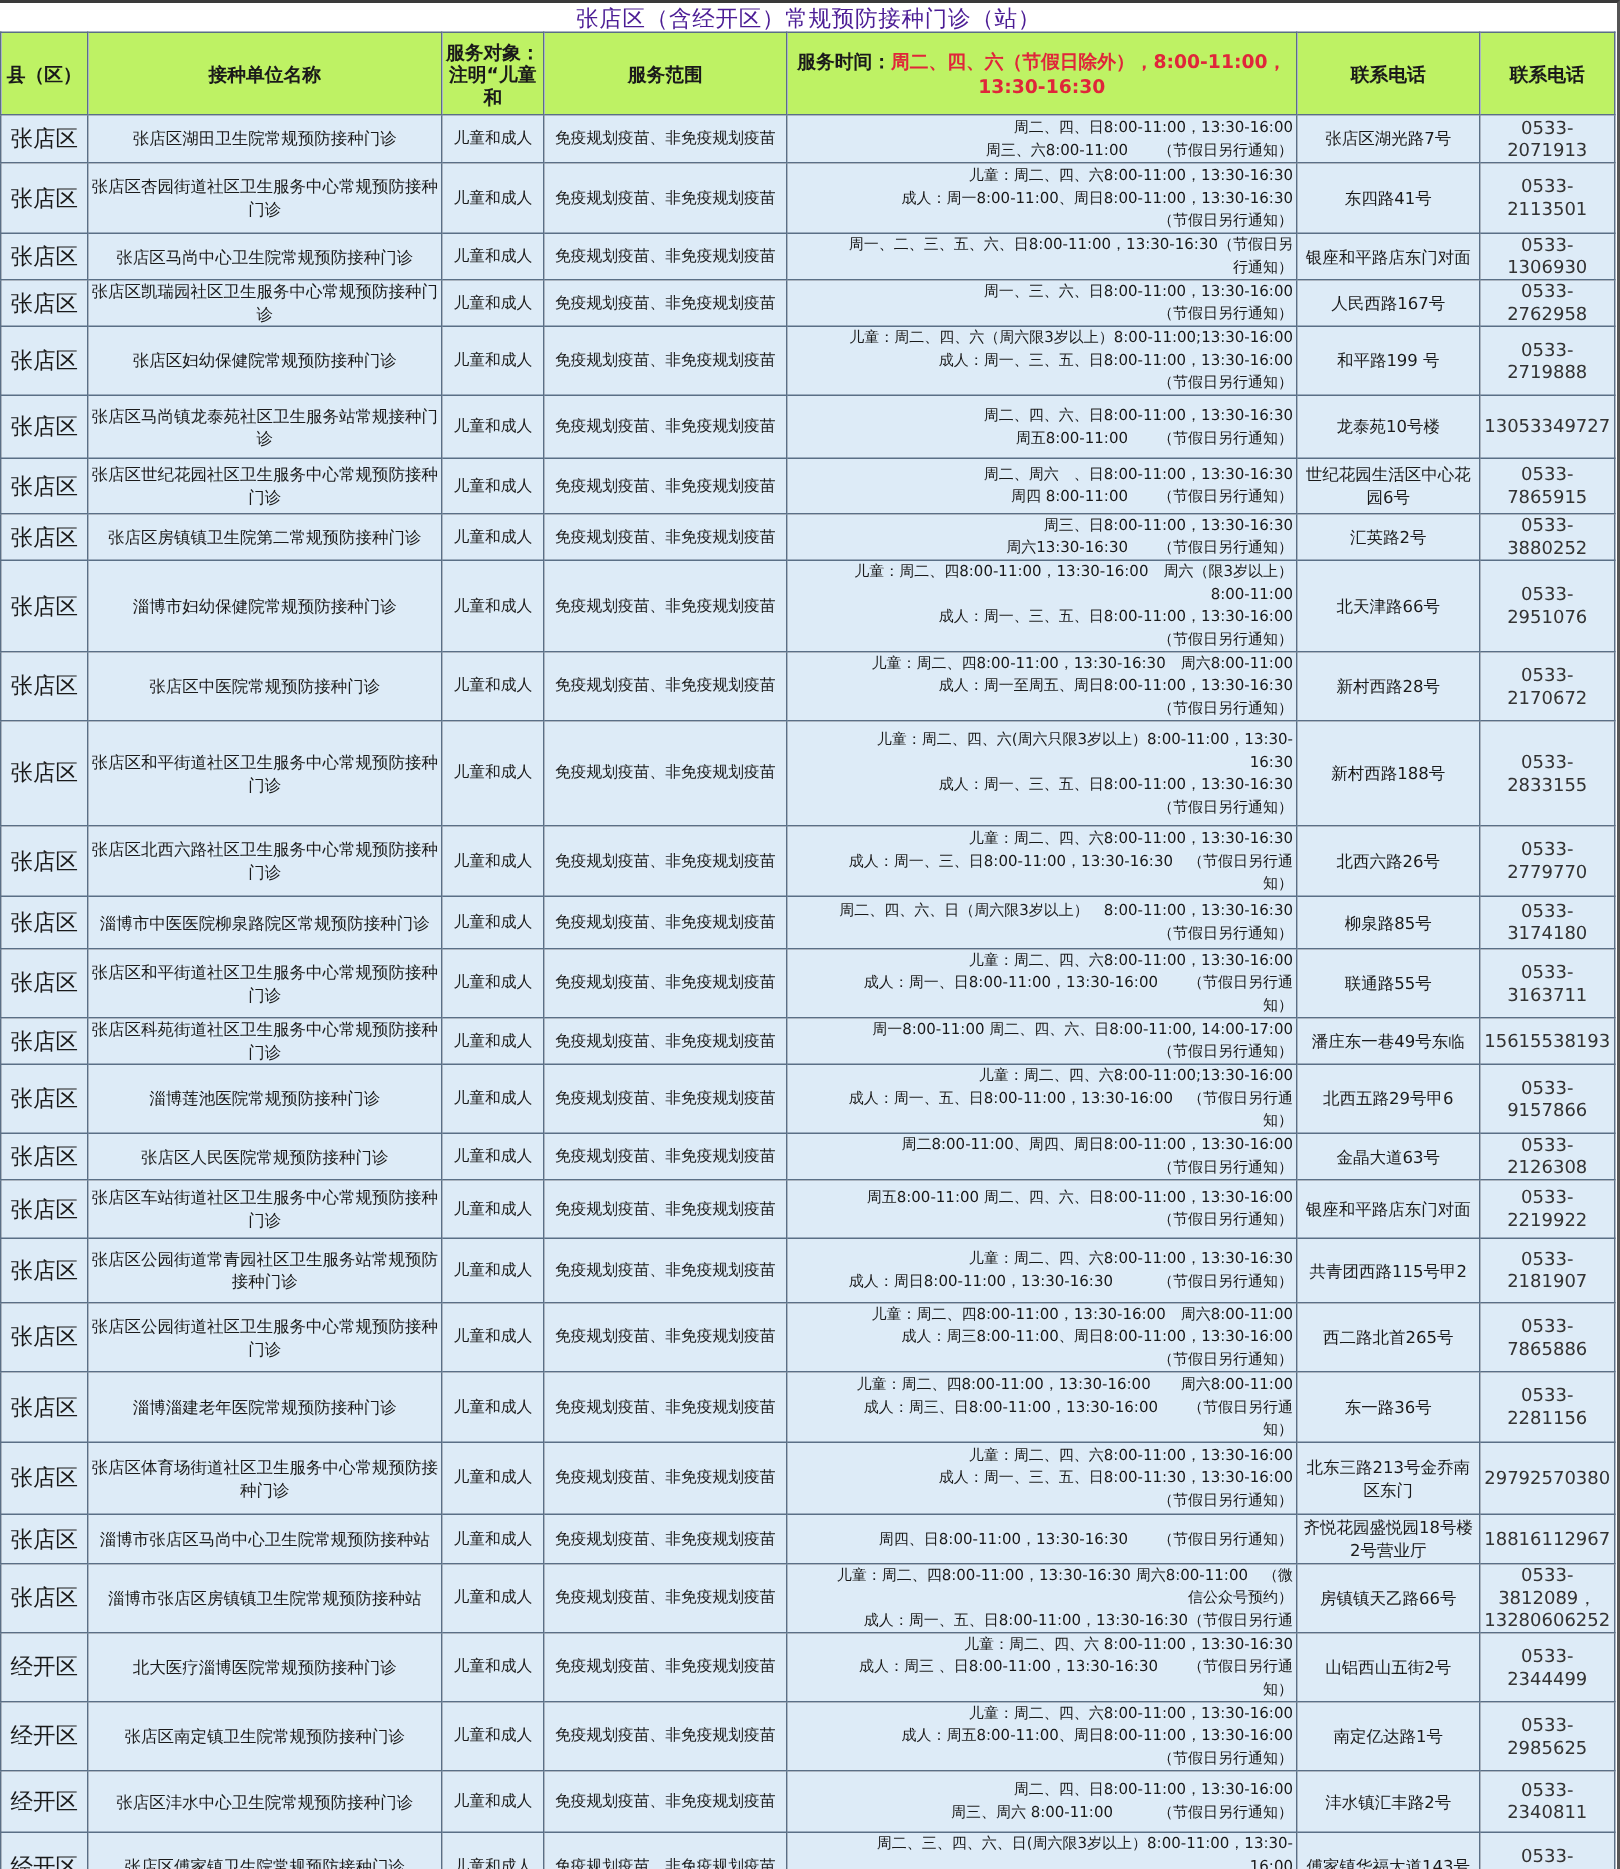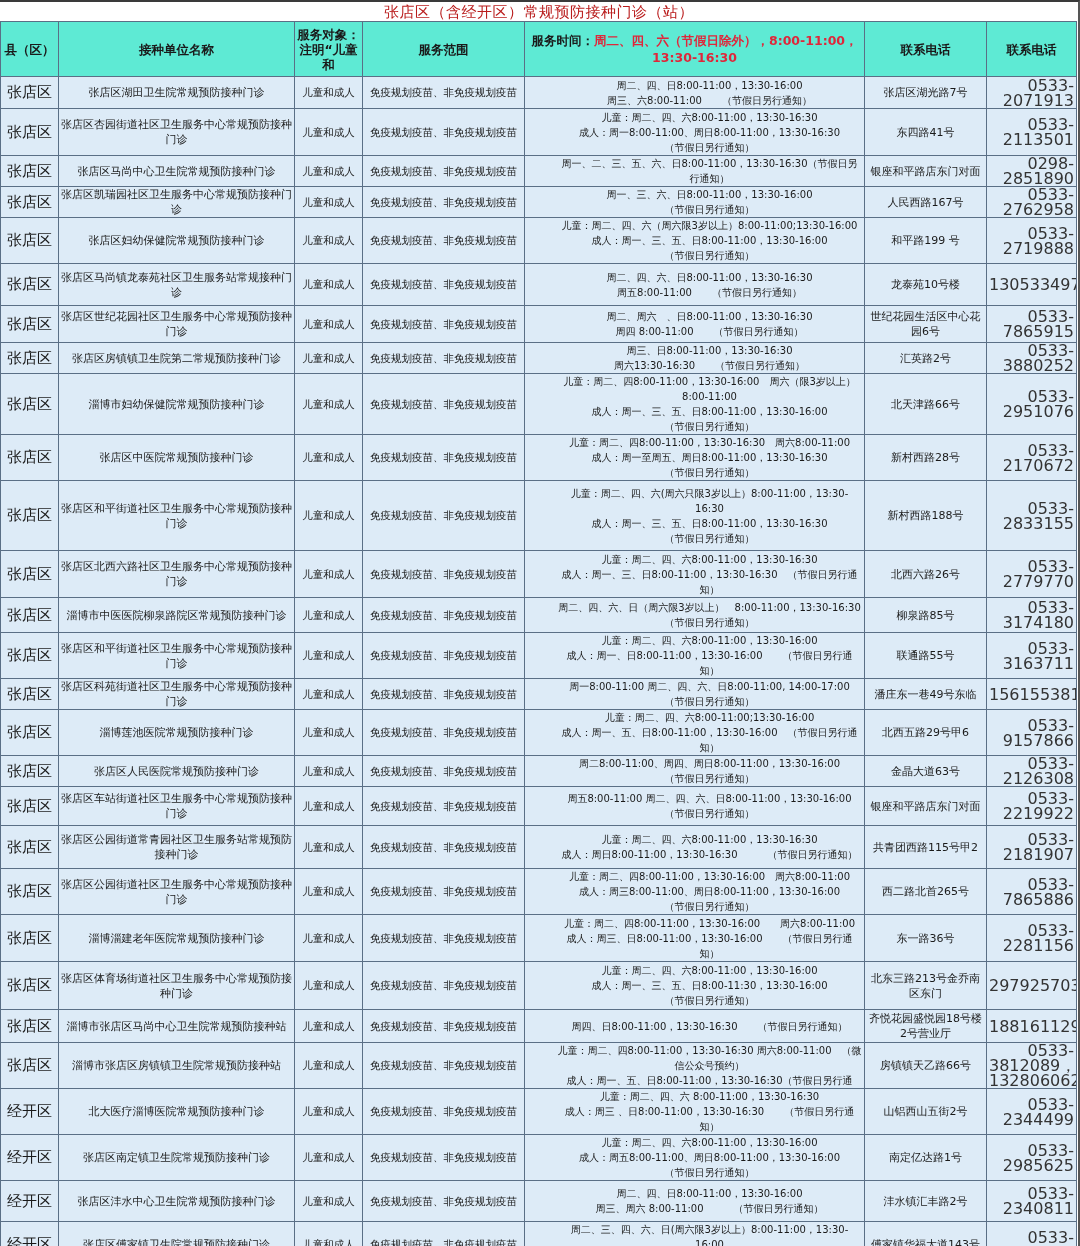--- a/index.html
+++ b/index.html
@@ -1,33 +1,33 @@
 <!DOCTYPE html>
 <html><head>
 <meta charset="utf-8">
 <style>
   html, body { margin:0; padding:0; background:#ffffff; }
   body { width:1080px; height:1246px; overflow:hidden; position:relative;
          font-family:"DejaVu Sans", sans-serif; color:#1a1a1a; }
   .frame { position:absolute; left:0; top:0; width:1078px; height:1244px;
            border-top:2px solid #3a3a3a; border-right:2px solid #555; }
   .title { position:absolute; left:0; top:2px; width:1078px; height:20px;
-           text-align:center; font-size:15px; line-height:20px; color:#b91c1c; letter-spacing:0.5px; }
+           text-align:center; font-size:15px; line-height:20px; color:#4c1d95; letter-spacing:0.5px; }
   table { position:absolute; left:0; top:21px; border-collapse:collapse;
           table-layout:fixed; width:1076px; }
   td, th { border:1px solid #5a6f86; padding:0 2px; overflow:hidden; vertical-align:middle; }
-  th { background:#5eead4; font-size:12.5px; font-weight:bold; color:#1a1a1a;
+  th { background:#bef264; font-size:12.5px; font-weight:bold; color:#1a1a1a;
        text-align:center; line-height:15px; height:54px; }
   td { background:#ddebf7; font-size:10.5px; line-height:15px; }
   td.c { text-align:center; }
-  td.l { text-align:center; white-space:pre-line; font-size:10px;padding-left:32px; }
+  td.l { text-align:right; white-space:pre-line; font-size:10px;padding-left:32px; }
   td.dist { font-size:15px; }
   td.name { font-size:11px; }
   td.scope { font-size:10.5px; }
-  td.phone { font-size:16px; color:#333;text-align:right; }
+  td.phone { font-size:12px; color:#333; }
   .red { color:#e0263a; }
   .hdr-time { line-height:17px; }
 </style>
 </head>
 <body>
 
 <div class="frame"></div>
 <div class="title">张店区（含经开区）常规预防接种门诊（站）</div>
 
 <table>
@@ -73,21 +73,21 @@
         <td class="c name">东四路41号</td>
         <td class="c phone">0533-2113501</td>
       </tr>
       <tr style="height: 31px;">
         <td class="c dist">张店区</td>
         <td class="c name">张店区马尚中心卫生院常规预防接种门诊</td>
         <td class="c">儿童和成人</td>
         <td class="c scope">免疫规划疫苗、非免疫规划疫苗</td>
         <td class="l">周一、二、三、五、六、日8:00-11:00，13:30-16:30（节假日另行通知）</td>
         <td class="c name">银座和平路店东门对面</td>
-        <td class="c phone">0298-2851890</td>
+        <td class="c phone">0533-1306930</td>
       </tr>
       <tr style="height: 29px;">
         <td class="c dist">张店区</td>
         <td class="c name">张店区凯瑞园社区卫生服务中心常规预防接种门诊</td>
         <td class="c">儿童和成人</td>
         <td class="c scope">免疫规划疫苗、非免疫规划疫苗</td>
         <td class="l">周一、三、六、日8:00-11:00，13:30-16:00
 （节假日另行通知）</td>
         <td class="c name">人民西路167号</td>
         <td class="c phone">0533-2762958</td>

